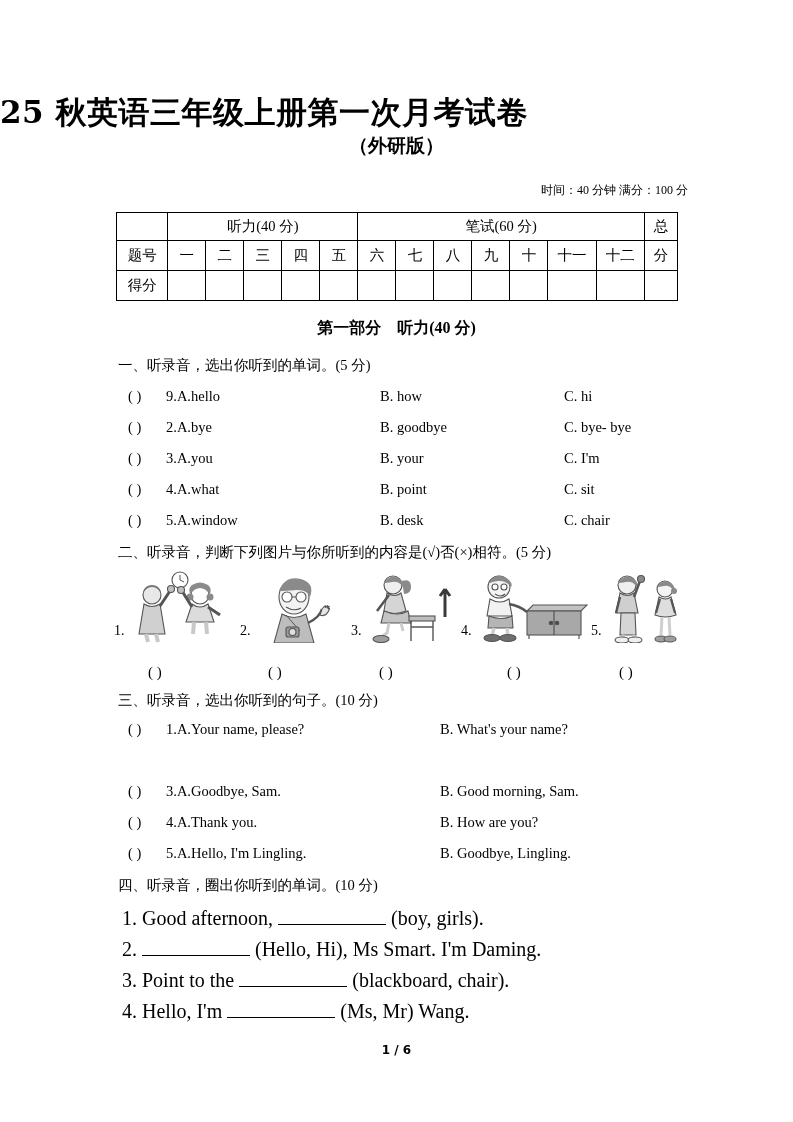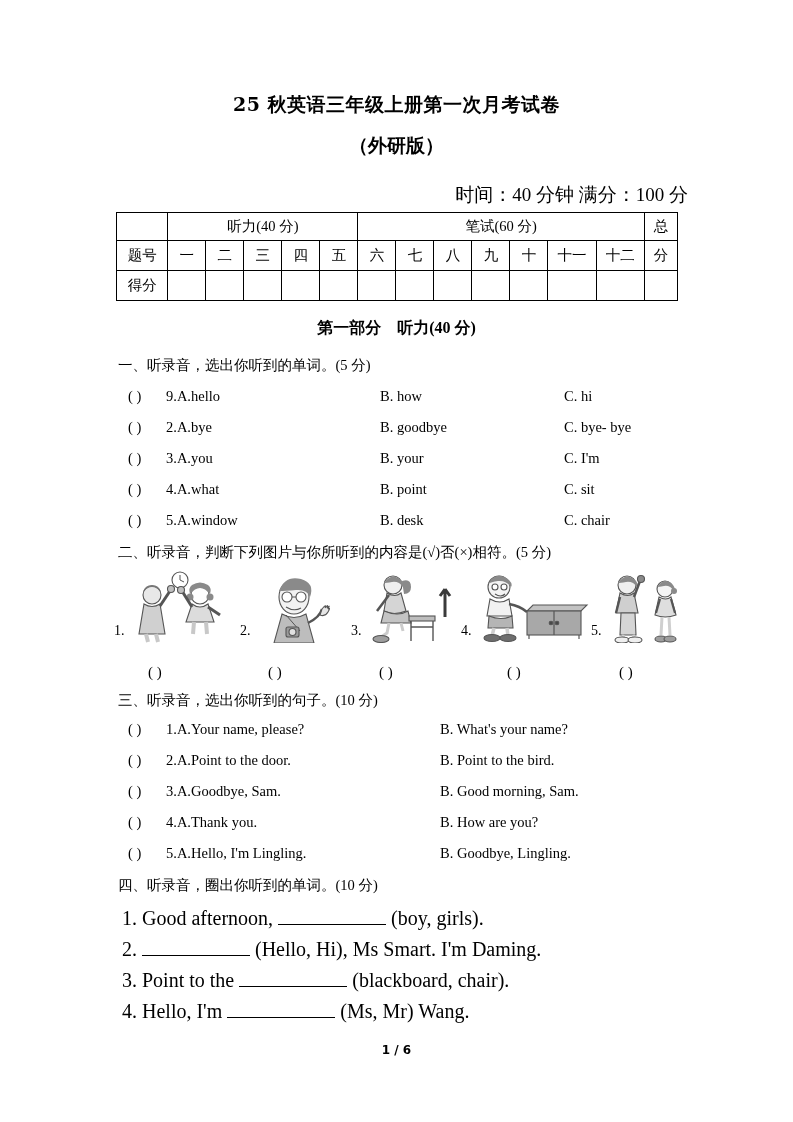--- a/index.html
+++ b/index.html
@@ -22,42 +22,42 @@
     width: 793px;
     height: 1122px;
   }
 
   
   .title-main {
     position: absolute;
     left: 0;
     top: 92px;
     width: 793px;
+    text-align: left;
+    font-family: "DejaVu Serif", "Liberation Serif", serif;
+    font-weight: bold;
+    font-size: 31px;
+    letter-spacing: 0.5px;
+    white-space: nowrap;
+  }
+  .title-sub {
+    position: absolute;
+    left: 0;
+    top: 133px;
+    width: 793px;
     text-align: center;
     font-family: "DejaVu Serif", "Liberation Serif", serif;
     font-weight: bold;
     font-size: 19px;
-    letter-spacing: 0.5px;
-    white-space: nowrap;
-  }
-  .title-sub {
-    position: absolute;
-    left: 0;
-    top: 133px;
-    width: 793px;
-    text-align: center;
-    font-family: "DejaVu Serif", "Liberation Serif", serif;
-    font-weight: bold;
-    font-size: 19px;
   }
   .meta-line {
     position: absolute;
     right: 105px;
     top: 182px;
-    font-size: 19px;
+    font-size: 12px;
     white-space: nowrap;
   }
 
   
   .score-table {
     position: absolute;
     left: 116px;
     top: 212px;
     width: 562px;
     border-collapse: collapse;
@@ -412,24 +412,20 @@
       <span class="pic-paren" style="left:28px">(      )</span>
     </div>
   </div>
 
   <div class="sec-heading" style="top:691px">三、听录音，选出你听到的句子。(10 分)</div>
 
   <div class="opt-row" style="top:721px">
     <span class="opt-a"><span class="brk">(        )</span><span>1.A.Your name, please?</span></span>
     <span class="opt-b wide">B. What's your name?</span>
   </div>
-  <div class="opt-row" style="top:752px">
-    <span class="opt-a"><span class="brk">(        )</span><span>2.A.Point to the door.</span></span>
-    <span class="opt-b wide">B. Point to the bird.</span>
-  </div>
   <div class="opt-row" style="top:783px">
     <span class="opt-a"><span class="brk">(        )</span><span>3.A.Goodbye, Sam.</span></span>
     <span class="opt-b wide">B. Good morning, Sam.</span>
   </div>
   <div class="opt-row" style="top:814px">
     <span class="opt-a"><span class="brk">(        )</span><span>4.A.Thank you.</span></span>
     <span class="opt-b wide">B. How are you?</span>
   </div>
   <div class="opt-row" style="top:845px">
     <span class="opt-a"><span class="brk">(        )</span><span>5.A.Hello, I'm Lingling.</span></span>

